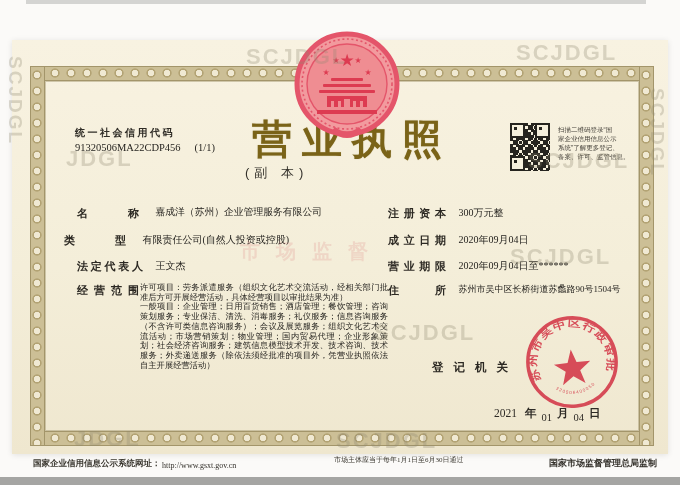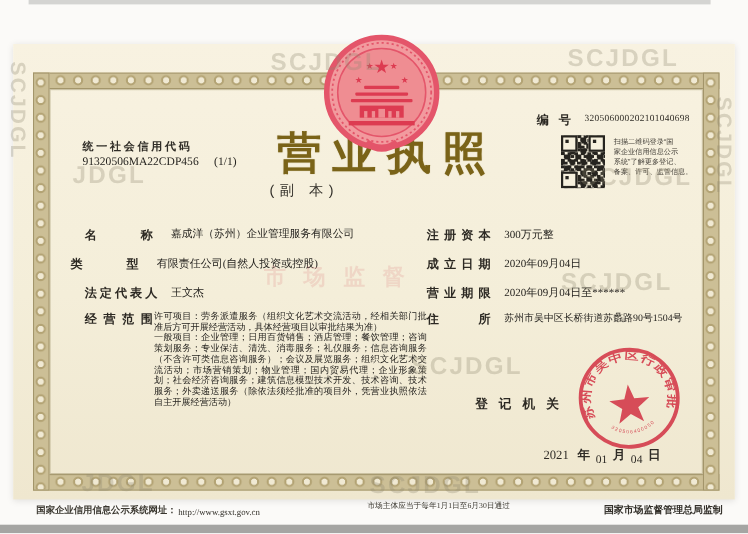--- a/index.html
+++ b/index.html
@@ -106,24 +106,20 @@
     <div class="fr frv" id="fr-r"></div>
     <div class="abs" id="fr-inner"></div>
 
     <div class="abs" id="credit-label">统一社会信用代码</div>
     <div class="abs" id="credit-code">
       <span>91320506MA22CDP456</span><span class="pg">(1/1)</span>
     </div>
     <div class="abs" id="title">营业执照</div>
     <div class="abs" id="subtitle">(副  本)</div>
 
-    <div class="abs" id="serial">
-      <span class="lab">编 号</span>
-      <span class="num">320506000202101040698</span>
-    </div>
 
     <div class="abs" id="qr">
       <div class="finder" id="f-tl"></div>
       <div class="finder" id="f-tr"></div>
       <div class="finder" id="f-bl"></div>
     </div>
     <div class="abs" id="qr-caption">
       <div>扫描二维码登录“国</div>
       <div>家企业信用信息公示</div>
       <div>系统”了解更多登记、</div>

